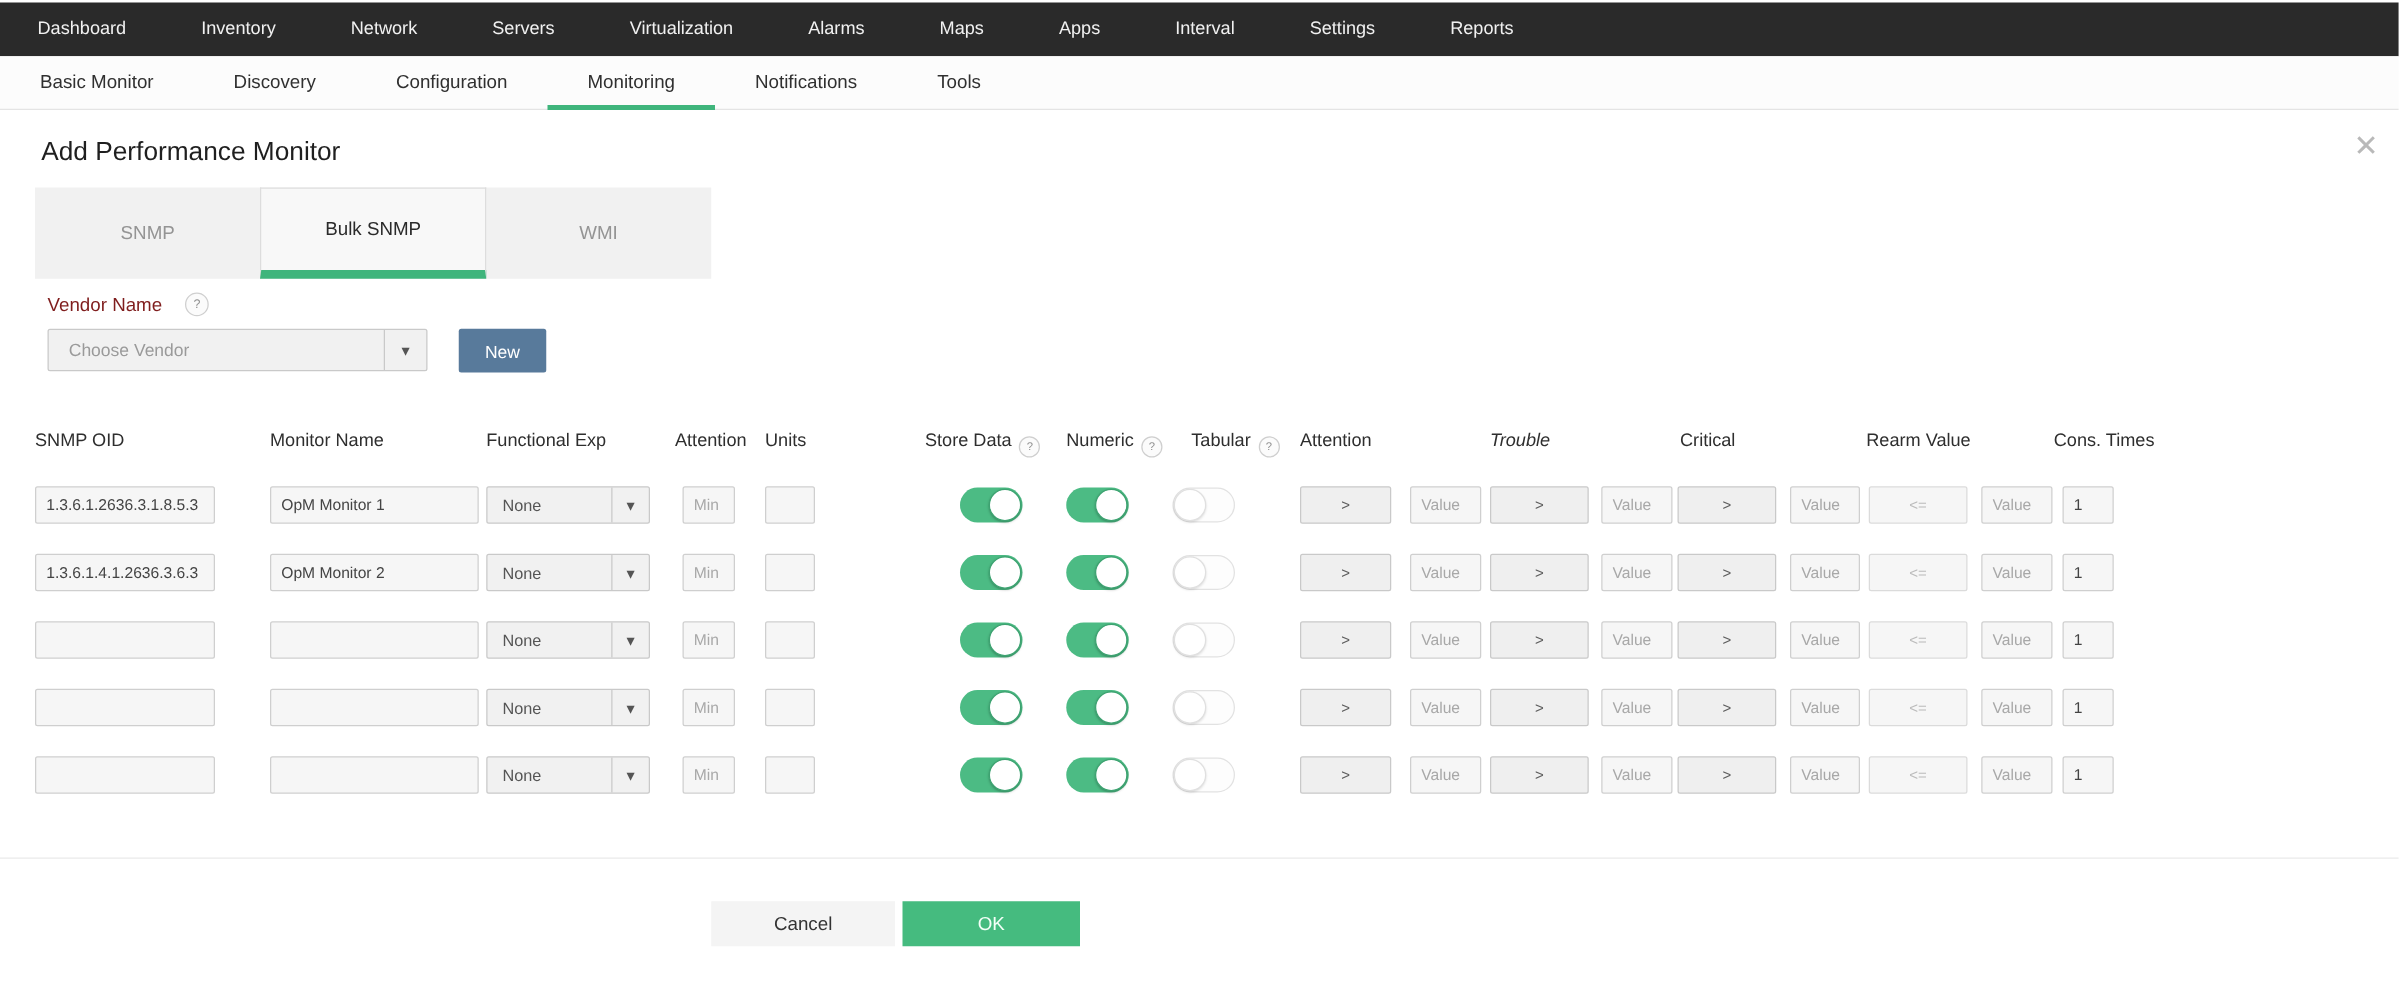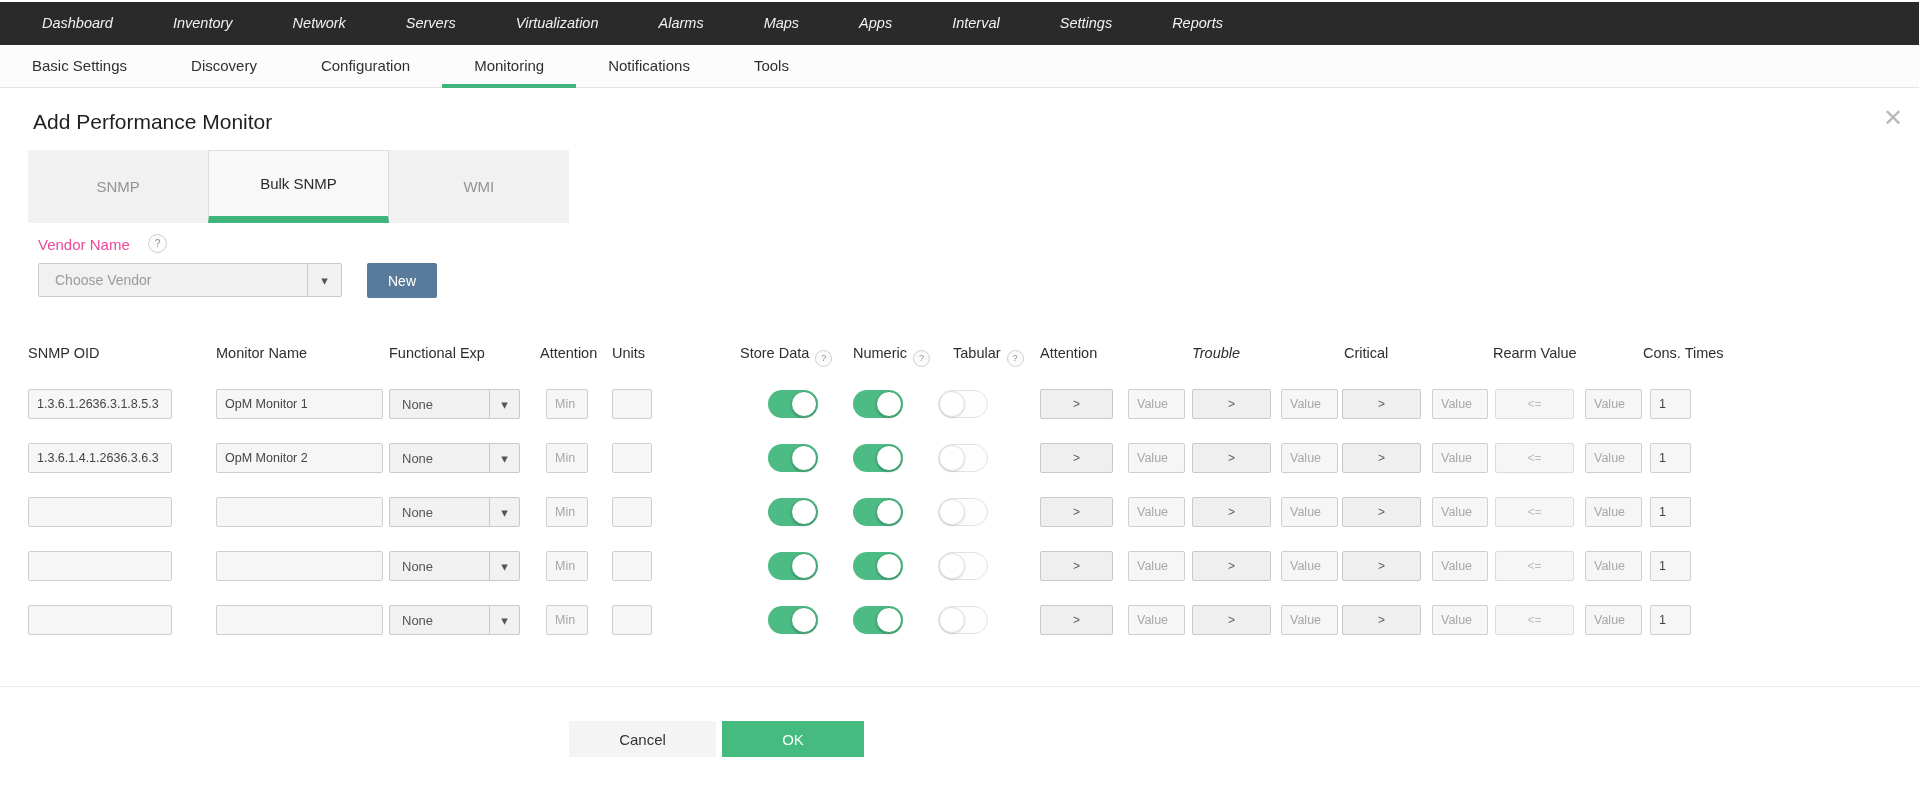--- a/index.html
+++ b/index.html
@@ -2,42 +2,42 @@
 <html style="--topnav-bg: #2a2a2a; --accent: #3fb57c; --toggle-green: #4cbb84; --ok-green: #45bb7f; --newblue: #587a9b;"><head>
 <meta charset="utf-8">
 <style>
   * { margin:0; padding:0; box-sizing:border-box; }
   html,body { background:#ffffff; }
   body { font-family:"Liberation Sans", sans-serif; width:1919px; height:789px; overflow:hidden; }
   .screen { position:relative; width:1919px; height:789px; background:#fff; }
 
   
   .topnav { position:absolute; left:0; top:2px; width:1919px; height:43px;
-            background:var(--topnav-bg,#2a2a2a); display:flex; align-items:center; padding-left:12px;font-style:italic; }
+            background:var(--topnav-bg,#2a2a2a); display:flex; align-items:center; padding-left:0; }
   .tn-item { color:#f1f1f1; font-size:14.5px; padding:0 30px; height:43px; line-height:43px; cursor:pointer; white-space:nowrap; }
 
   
   .subnav { position:absolute; left:0; top:45px; width:1919px; height:43px; background:#fcfcfc;
             border-bottom:1px solid #e4e4e4; display:flex; align-items:stretch; }
   .sn-item { position:relative; color:#303030; font-size:15px; padding:0 32px; line-height:42px; cursor:pointer; white-space:nowrap; }
   .sn-item.active::after { content:""; position:absolute; left:0; right:0; bottom:-1px; height:4px; background:var(--accent,#3fb57c); }
 
   
   .content { position:absolute; left:0; top:88px; width:1919px; height:701px; background:#fff; }
   .page-title { position:absolute; left:33px; top:22px; font-size:21px; font-weight:500; color:#1f1f1f; }
   .close { position:absolute; right:16px; top:18px; font-size:24px; color:#b9b9b9; cursor:pointer; font-weight:400; line-height:1; }
 
   
   .tabs { position:absolute; left:28px; top:62px; width:541px; height:73px; background:#f1f1f1; display:flex; }
   .tab { width:181px; height:73px; display:flex; align-items:center; justify-content:center;
          font-size:15px; color:#949494; cursor:pointer; }
   .tab.active { background:#f8f8f8; color:#2b2b2b; border:1px solid #ddd; border-bottom:7px solid var(--accent,#3fb57c); }
 
   
-  .vendor-label { position:absolute; left:38px; top:148px; font-size:15px; color:#ec4899; }
+  .vendor-label { position:absolute; left:38px; top:148px; font-size:15px; color:#7f1d1d; }
   .qmark { display:inline-flex; align-items:center; justify-content:center; width:19px; height:19px;
            border-radius:50%; border:1px solid #cfcfcf; background:#fbfbfb; color:#8f8f8f; font-size:10px; cursor:pointer; }
   .vendor-q { position:absolute; left:148px; top:146px; }
   .select { background:#f1f1f1; border:1px solid #c9c9c9; border-radius:2px; display:flex; align-items:center; cursor:pointer; }
   .select .ph { flex:1; padding-left:16px; font-size:14px; color:#9a9a9a; white-space:nowrap; overflow:hidden; }
   .select .arrowbox { width:34px; align-self:stretch; border-left:1px solid #c9c9c9; display:flex; align-items:center; justify-content:center; }
   .select .arrow { color:#555; font-size:13px; }
   .vendor-select { position:absolute; left:38px; top:175px; width:304px; height:34px; }
   .new-btn { position:absolute; left:367px; top:175px; width:70px; height:35px; background:var(--newblue,#587a9b);
              color:#fff; border:none; border-radius:2px; font-size:14px; font-family:inherit; cursor:pointer; }
@@ -83,21 +83,21 @@
       <div class="tn-item">Servers</div>
       <div class="tn-item">Virtualization</div>
       <div class="tn-item">Alarms</div>
       <div class="tn-item">Maps</div>
       <div class="tn-item">Apps</div>
       <div class="tn-item">Interval</div>
       <div class="tn-item">Settings</div>
       <div class="tn-item">Reports</div>
     </nav>
   <nav class="subnav">
-      <div class="sn-item">Basic Settings</div>
+      <div class="sn-item">Basic Monitor</div>
       <div class="sn-item">Discovery</div>
       <div class="sn-item">Configuration</div>
       <div class="sn-item active">Monitoring</div>
       <div class="sn-item">Notifications</div>
       <div class="sn-item">Tools</div>
     </nav>
 
   <main class="content">
     <h1 class="page-title">Add Performance Monitor</h1>
     <span class="close">✕</span>

